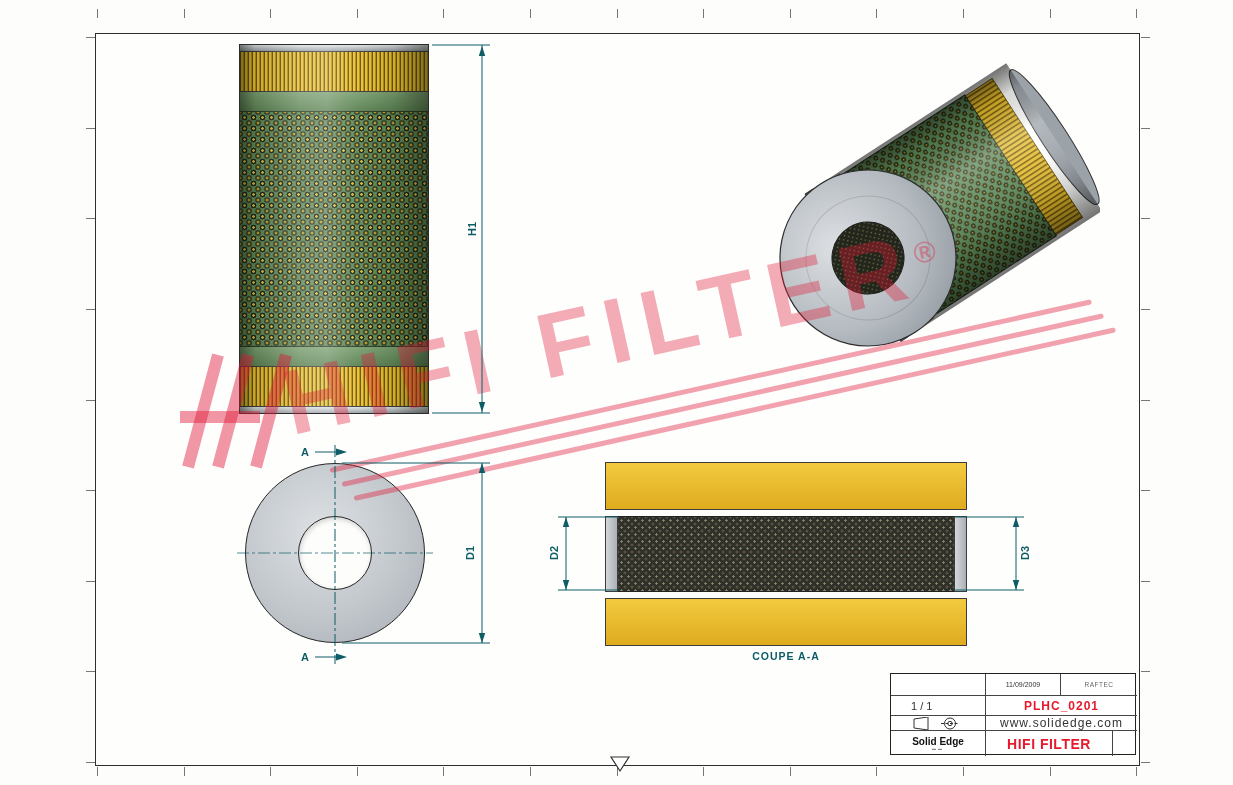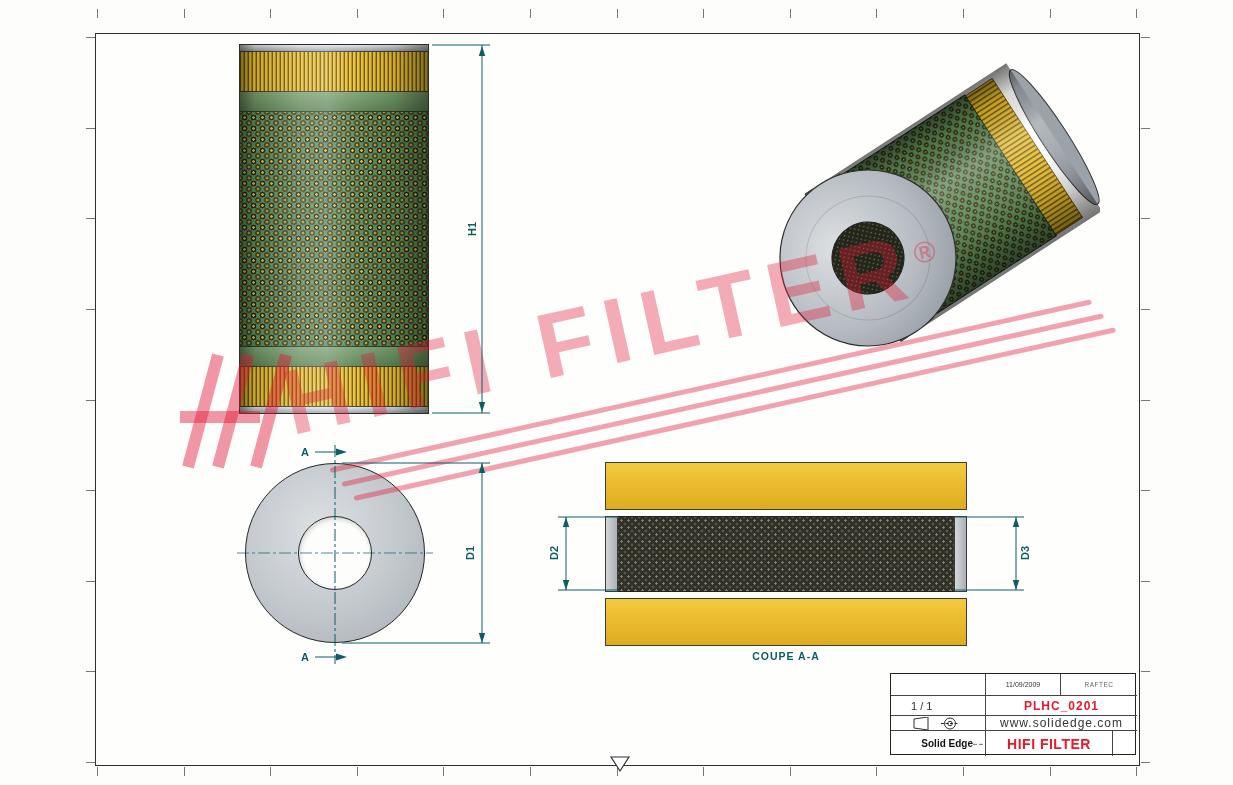--- a/index.html
+++ b/index.html
@@ -87,21 +87,21 @@
   .tblock { left:890px; top:673px; width:246px; height:82px; border:1.4px solid #222; background:#fff; z-index:7; }
   .tb-cell { position:absolute; border-right:1px solid #444; border-bottom:1px solid #444;
              display:flex; align-items:center; justify-content:center; overflow:hidden; }
   .tb-date   { left:95px;  top:0; width:75px; height:22px; font-size:7px; color:#333; }
   .tb-author { left:170px; top:0; width:76px; height:22px; font-size:6.5px; color:#666; border-right:none; letter-spacing:.5px; }
   .tb-empty1 { left:0; top:0; width:95px; height:22px; }
   .tb-scale  { left:0; top:22px; width:95px; height:20px; font-size:11px; color:#333; justify-content:flex-start; padding-left:20px; }
   .tb-part   { left:95px; top:22px; width:151px; height:20px; font-size:12px; font-weight:700; color:#e8192c; letter-spacing:1px; border-right:none; }
   .tb-proj   { left:0; top:42px; width:95px; height:15px; }
   .tb-web    { left:95px; top:42px; width:151px; height:15px; font-size:12px; color:#333; letter-spacing:1px; border-right:none; }
-  .tb-se     { left:0; top:57px; width:95px; height:25px; font-size:10px; font-weight:700; color:#111; border-bottom:none; flex-direction:row; line-height:1;justify-content:flex-end; }
+  .tb-se     { left:0; top:57px; width:95px; height:25px; font-size:10px; font-weight:700; color:#111; border-bottom:none; flex-direction:column; line-height:1; }
   .tb-se small { font-size:4px; color:#888; letter-spacing:2px; }
   .tb-company{ left:95px; top:57px; width:127px; height:25px; font-size:14px; font-weight:800; color:#e8192c; border-bottom:none; letter-spacing:.5px; }
   .tb-empty2 { left:222px; top:57px; width:24px; height:25px; border-right:none; border-bottom:none; }
 </style>
 </head>
 <body>
 
 <div class="page">
 
   <div class="abs ticks-top"></div>

